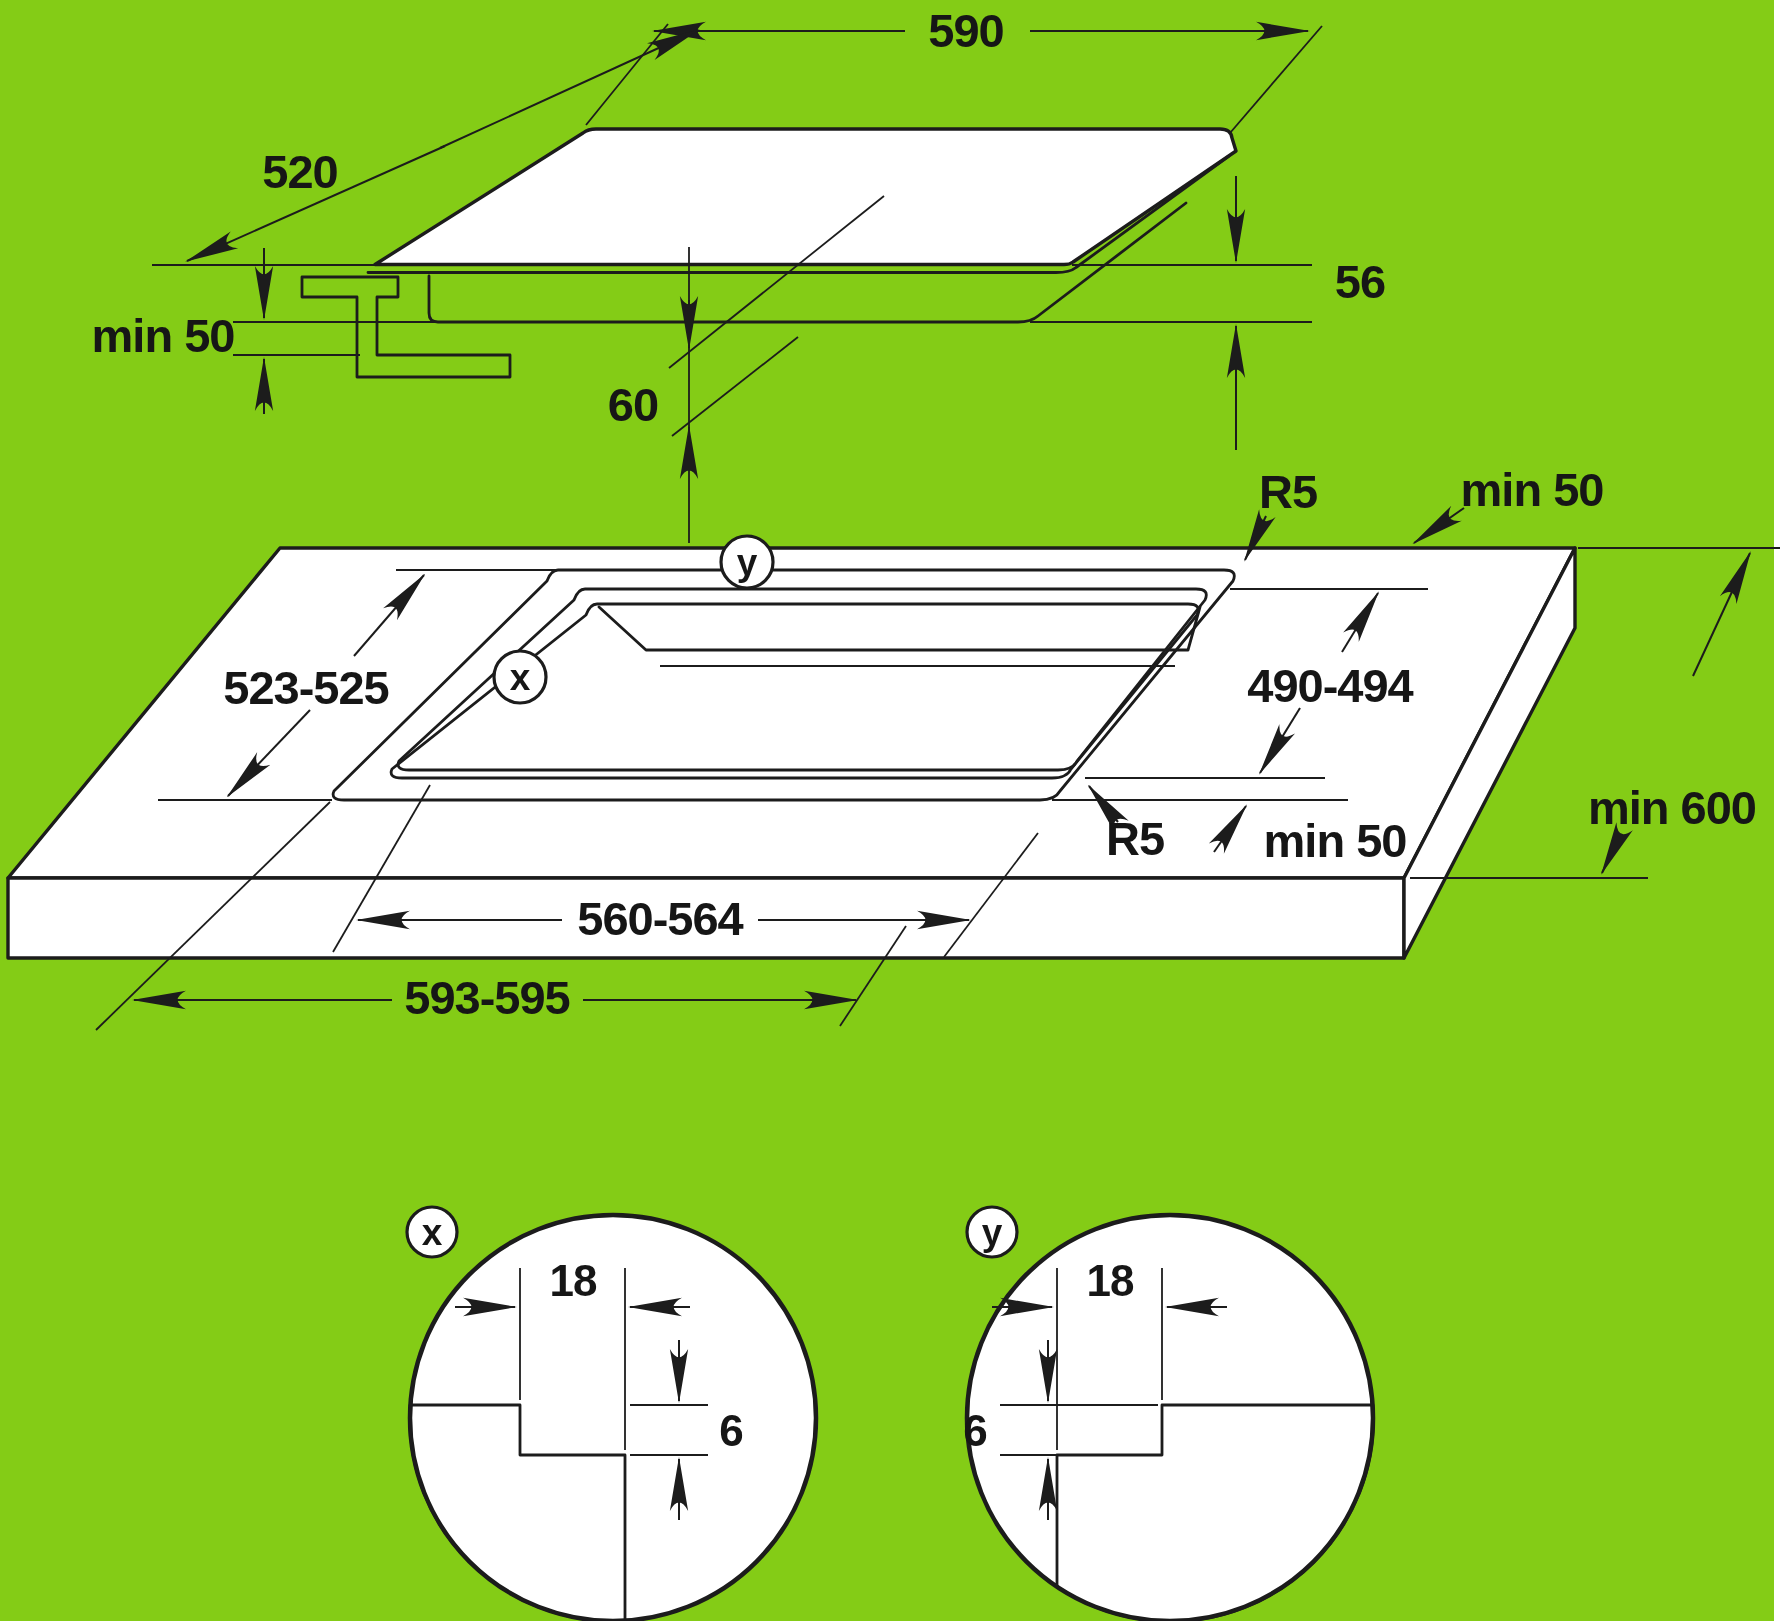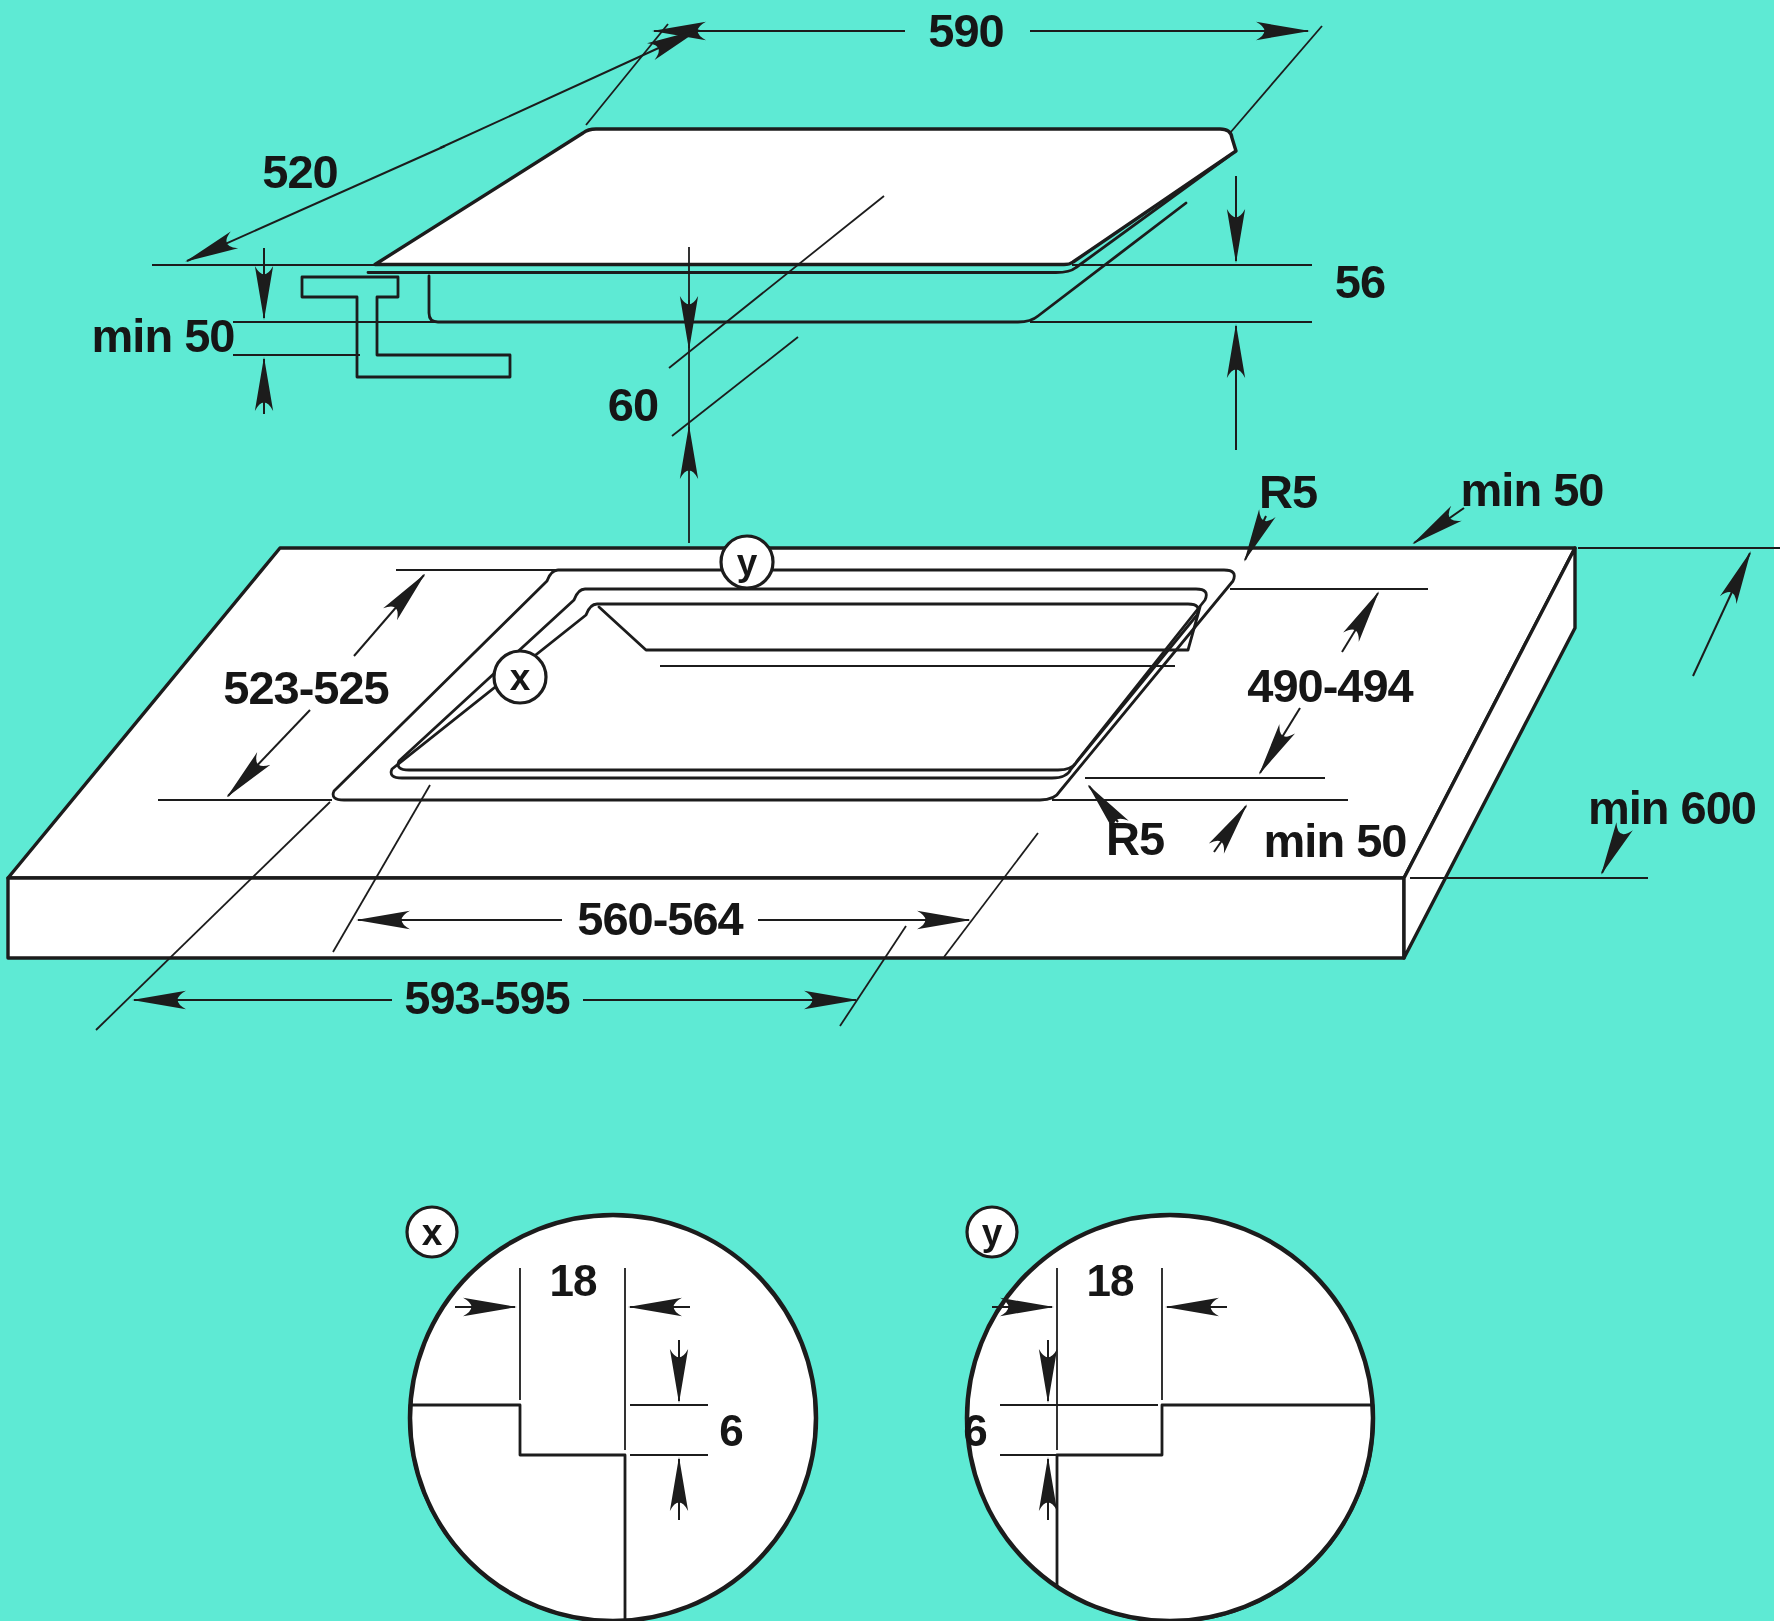--- a/index.html
+++ b/index.html
@@ -1,16 +1,16 @@
 <!DOCTYPE html>
 <html><head>
 <meta charset="utf-8">
 <style>
   html,body{margin:0;padding:0;background:#ffffff;}
-  .stage{width:1774px;height:1621px;position:relative;background:#5eead4;}
+  .stage{width:1774px;height:1621px;position:relative;background:#84cc16;}
   svg{display:block;}
   .ol   {stroke:#1c1c1c;stroke-width:3.4;fill:none;stroke-linecap:round;stroke-linejoin:round;}
   .ol2  {stroke:#1c1c1c;stroke-width:2.8;fill:none;stroke-linecap:round;stroke-linejoin:round;}
   .thin {stroke:#1c1c1c;stroke-width:1.8;fill:none;stroke-linecap:butt;}
   .dim  {stroke:#1c1c1c;stroke-width:2.0;fill:none;stroke-linecap:butt;}
   .wfill{fill:#ffffff;}
   .nofill{fill:none;}
   .circ {stroke:#1c1c1c;stroke-width:4.5;fill:#ffffff;}
   .lcirc{stroke:#1c1c1c;stroke-width:3.2;fill:#ffffff;}
   text{font-family:"Liberation Sans","DejaVu Sans",sans-serif;font-weight:600;fill:#161616;letter-spacing:-1px;}

